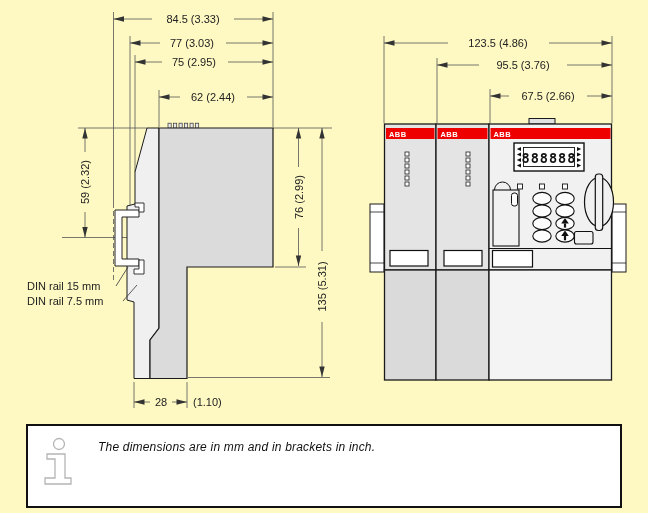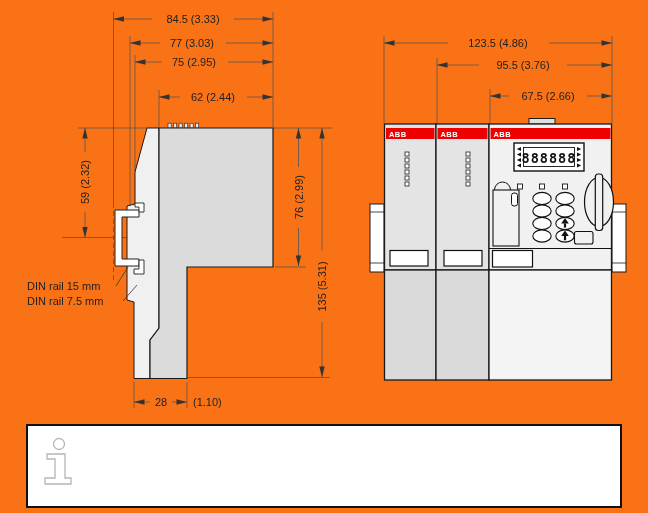--- a/index.html
+++ b/index.html
@@ -1,16 +1,16 @@
 <!DOCTYPE html>
 <html><head>
 <meta charset="utf-8">
 <style>
   html,body{margin:0;padding:0;background:#fff;}
-  #stage{position:relative;width:648px;height:513px;background:#f97316;overflow:hidden;
+  #stage{position:relative;width:648px;height:513px;background:#fef9c3;overflow:hidden;
          font-family:"Liberation Sans",sans-serif;}
   #drawing{position:absolute;left:0;top:0;}
   #note-box{position:absolute;left:26px;top:424px;width:592px;height:80px;
             border:2px solid #111;background:#fff;}
   #note-text{position:absolute;left:70px;top:14px;font-style:italic;font-size:12px;
              color:#111;letter-spacing:.2px;}
   #note-icon{position:absolute;left:16px;top:10px;}
   svg text{font-family:"Liberation Sans",sans-serif;font-size:11px;fill:#222;}
   svg text.seg{font-family:"DejaVu Sans Mono",monospace;font-weight:bold;font-size:13.5px;fill:#111;letter-spacing:1px;}
   svg text.brand{font-weight:bold;font-size:7.5px;fill:#fff;letter-spacing:.4px;}
@@ -270,15 +270,16 @@
       <text x="548" y="100" text-anchor="middle">67.5 (2.66)</text>
     </g>
   </g>
 </svg>
 
 <div id="note-box">
   <svg id="note-icon" width="32" height="52" viewBox="0 0 32 52">
     <circle cx="15" cy="8" r="5.5" fill="#fff" stroke="#b5b5b5" stroke-width="1.3"></circle>
     <path d="M3,18 L21,18 L21,42 L27,42 L27,48 L1,48 L1,42 L11,42 L11,23 L3,23 Z" fill="#fff" stroke="#b5b5b5" stroke-width="1.3"></path>
   </svg>
+  <div id="note-text">The dimensions are in mm and in brackets in inch.</div>
 </div>
 
 </div>
 
 </body></html>

